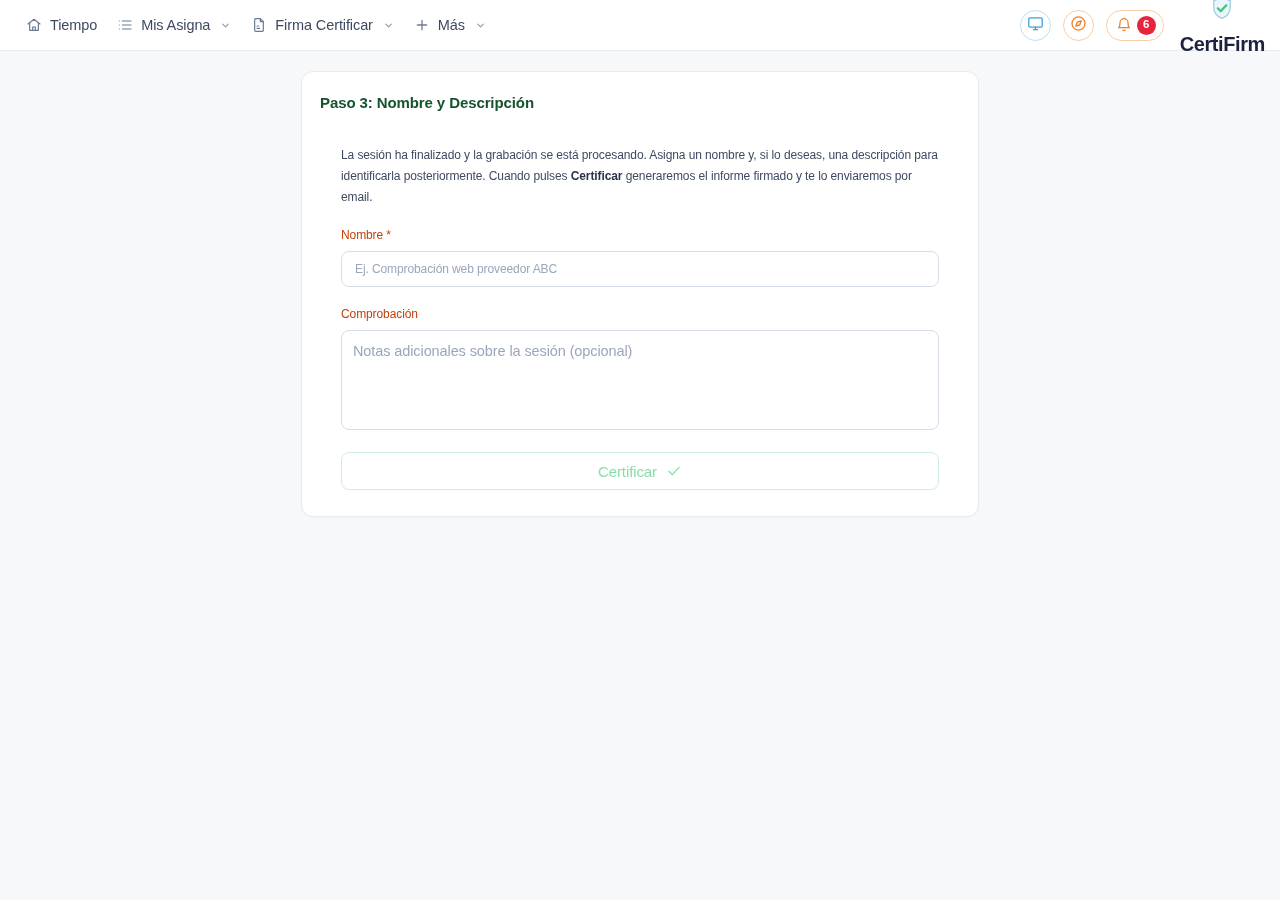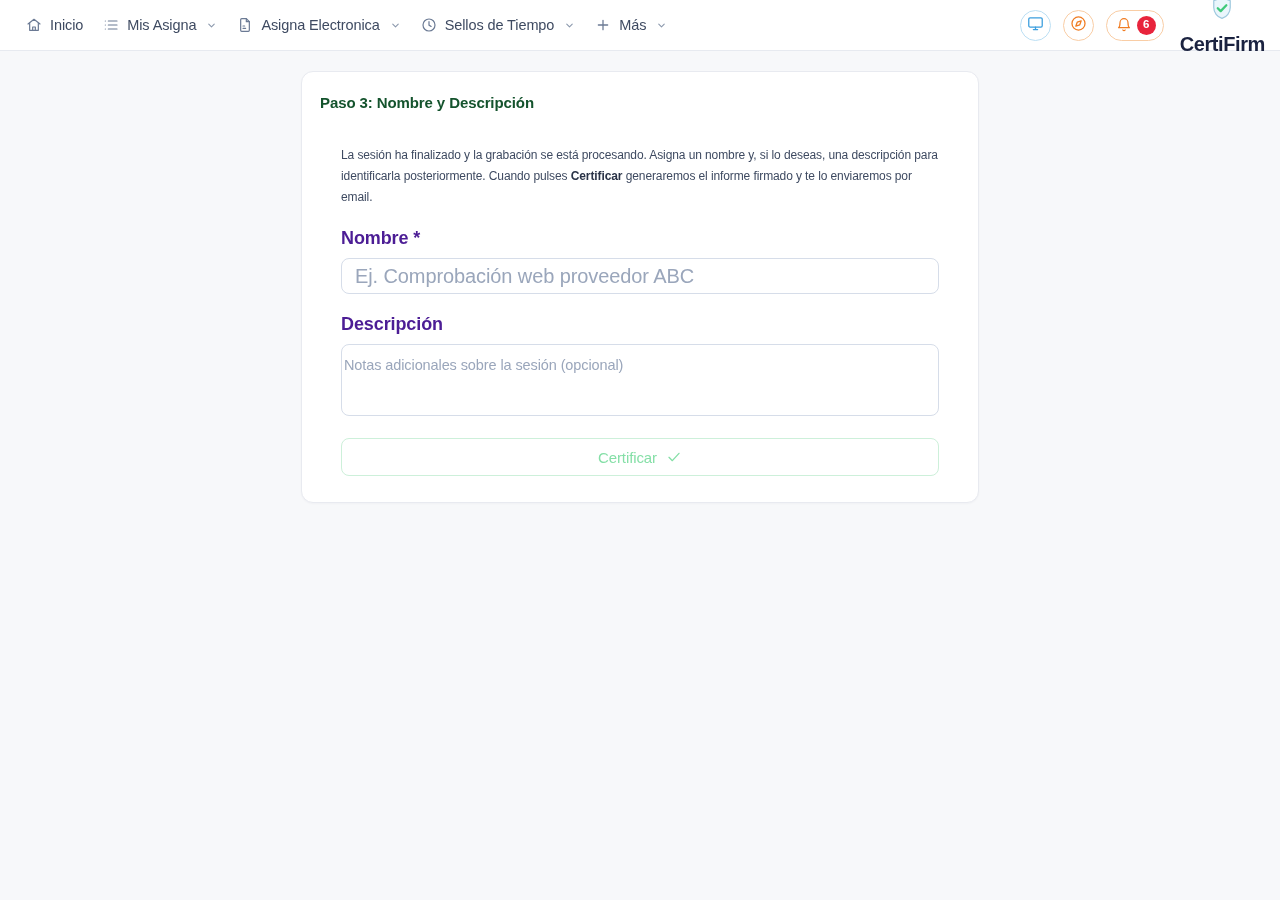--- a/index.html
+++ b/index.html
@@ -150,48 +150,48 @@
     font-size: 12px;
     line-height: 21px;
     color: #3e4a61;
     letter-spacing: -0.1px;
     margin: 0;
   }
   .intro b { font-weight: bold; color: #2b3448; }
 
   .field { margin-top: 20px; }
   .field-label {
-    font-size: 18px;
-    font-weight: bold;
-    color: #4c1d95;
+    font-size: 12px;
+    font-weight: normal;
+    color: #c2410c;
     display: block;
     margin-bottom: 9px;
     letter-spacing: -0.1px;
   }
   .text-input {
     width: 100%;
     height: 36px;
     border: 1px solid #d6dde9;
     border-radius: 8px;
     background: #ffffff;
     padding: 0 13px;
-    font-size: 20px;
+    font-size: 12px;
     font-family: "Liberation Sans", sans-serif;
     color: #2b3448;
     outline: none;
     letter-spacing: -0.1px;
   }
   .text-input::placeholder { color: #9aa6bb; }
   .textarea {
     width: 100%;
-    height: 72px;
+    height: 100px;
     border: 1px solid #d6dde9;
     border-radius: 8px;
     background: #ffffff;
-    padding: 10px 2px;
+    padding: 10px 11px;
     font-size: 14.5px;
     font-family: "Liberation Sans", sans-serif;
     color: #2b3448;
     outline: none;
     resize: none;
     line-height: 20px;
     letter-spacing: -0.1px;
   }
   .textarea::placeholder { color: #9aa6bb; }
 
@@ -222,21 +222,21 @@
   <div class="nav">
 
     <div class="nav-item">
       <span class="nav-icon">
         <svg width="16" height="16" viewBox="0 0 24 24" fill="none" stroke="currentColor" stroke-width="1.8" stroke-linecap="round" stroke-linejoin="round">
             <path d="M3 10.5 12 3.5l9 7"></path>
             <path d="M5.5 9.5V20h13V9.5"></path>
             <path d="M10 20v-5h4v5"></path>
           </svg>
       </span>
-      <span>Inicio</span>
+      <span>Tiempo</span>
     </div>
 
     <div class="nav-item">
       <span class="nav-icon">
         <svg width="16" height="16" viewBox="0 0 24 24" fill="none" stroke="currentColor" stroke-width="1.8" stroke-linecap="round">
             <path d="M8 6h13M8 12h13M8 18h13"></path>
             <path d="M3.5 6h.01M3.5 12h.01M3.5 18h.01"></path>
           </svg>
       </span>
       <span>Mis Asigna</span>
@@ -248,42 +248,28 @@
     </div>
 
     <div class="nav-item">
       <span class="nav-icon">
         <svg width="16" height="16" viewBox="0 0 24 24" fill="none" stroke="currentColor" stroke-width="1.8" stroke-linecap="round" stroke-linejoin="round">
             <path d="M14 2.5H7a1.5 1.5 0 0 0-1.5 1.5v16A1.5 1.5 0 0 0 7 21.5h10a1.5 1.5 0 0 0 1.5-1.5V7z"></path>
             <path d="M14 2.5V7h4.5"></path>
             <path d="M9 13.5h2.5M9 17h4"></path>
           </svg>
       </span>
-      <span>Asigna Electronica</span>
+      <span>Firma Certificar</span>
       <span class="caret">
         <svg width="11" height="11" viewBox="0 0 24 24" fill="none" stroke="currentColor" stroke-width="2.4" stroke-linecap="round" stroke-linejoin="round">
             <path d="M6 9l6 6 6-6"></path>
           </svg>
       </span>
     </div>
 
-    <div class="nav-item">
-      <span class="nav-icon">
-        <svg width="16" height="16" viewBox="0 0 24 24" fill="none" stroke="currentColor" stroke-width="1.8" stroke-linecap="round" stroke-linejoin="round">
-            <circle cx="12" cy="12" r="9"></circle>
-            <path d="M12 7v5.2l3.2 2"></path>
-          </svg>
-      </span>
-      <span>Sellos de Tiempo</span>
-      <span class="caret">
-        <svg width="11" height="11" viewBox="0 0 24 24" fill="none" stroke="currentColor" stroke-width="2.4" stroke-linecap="round" stroke-linejoin="round">
-            <path d="M6 9l6 6 6-6"></path>
-          </svg>
-      </span>
-    </div>
 
     <div class="nav-item">
       <span class="nav-icon">
         <svg width="16" height="16" viewBox="0 0 24 24" fill="none" stroke="currentColor" stroke-width="1.9" stroke-linecap="round">
             <path d="M12 5v14M5 12h14"></path>
           </svg>
       </span>
       <span>Más</span>
       <span class="caret">
         <svg width="11" height="11" viewBox="0 0 24 24" fill="none" stroke="currentColor" stroke-width="2.4" stroke-linecap="round" stroke-linejoin="round">
@@ -345,21 +331,21 @@
     <div class="card-body">
 
       <p class="intro"><span>La sesión ha finalizado y la grabación se está procesando. Asigna un nombre y, si lo deseas, una descripción para identificarla posteriormente. Cuando pulses </span><b>Certificar</b><span> generaremos el informe firmado y te lo enviaremos por email.</span></p>
 
       <div class="field">
         <label class="field-label">Nombre *</label>
         <input class="text-input" type="text" placeholder="Ej. Comprobación web proveedor ABC" style="">
       </div>
 
       <div class="field">
-        <label class="field-label">Descripción</label>
+        <label class="field-label">Comprobación</label>
         <textarea class="textarea" placeholder="Notas adicionales sobre la sesión (opcional)" style=""></textarea>
       </div>
 
       <button class="certify-btn">
         <span>Certificar</span>
         <span class="check-icon">
           <svg width="16" height="16" viewBox="0 0 24 24" fill="none" stroke="currentColor" stroke-width="2" stroke-linecap="round" stroke-linejoin="round">
               <path d="M4.5 12.5 9.5 17.5 19.5 6.5"></path>
             </svg>
         </span>

